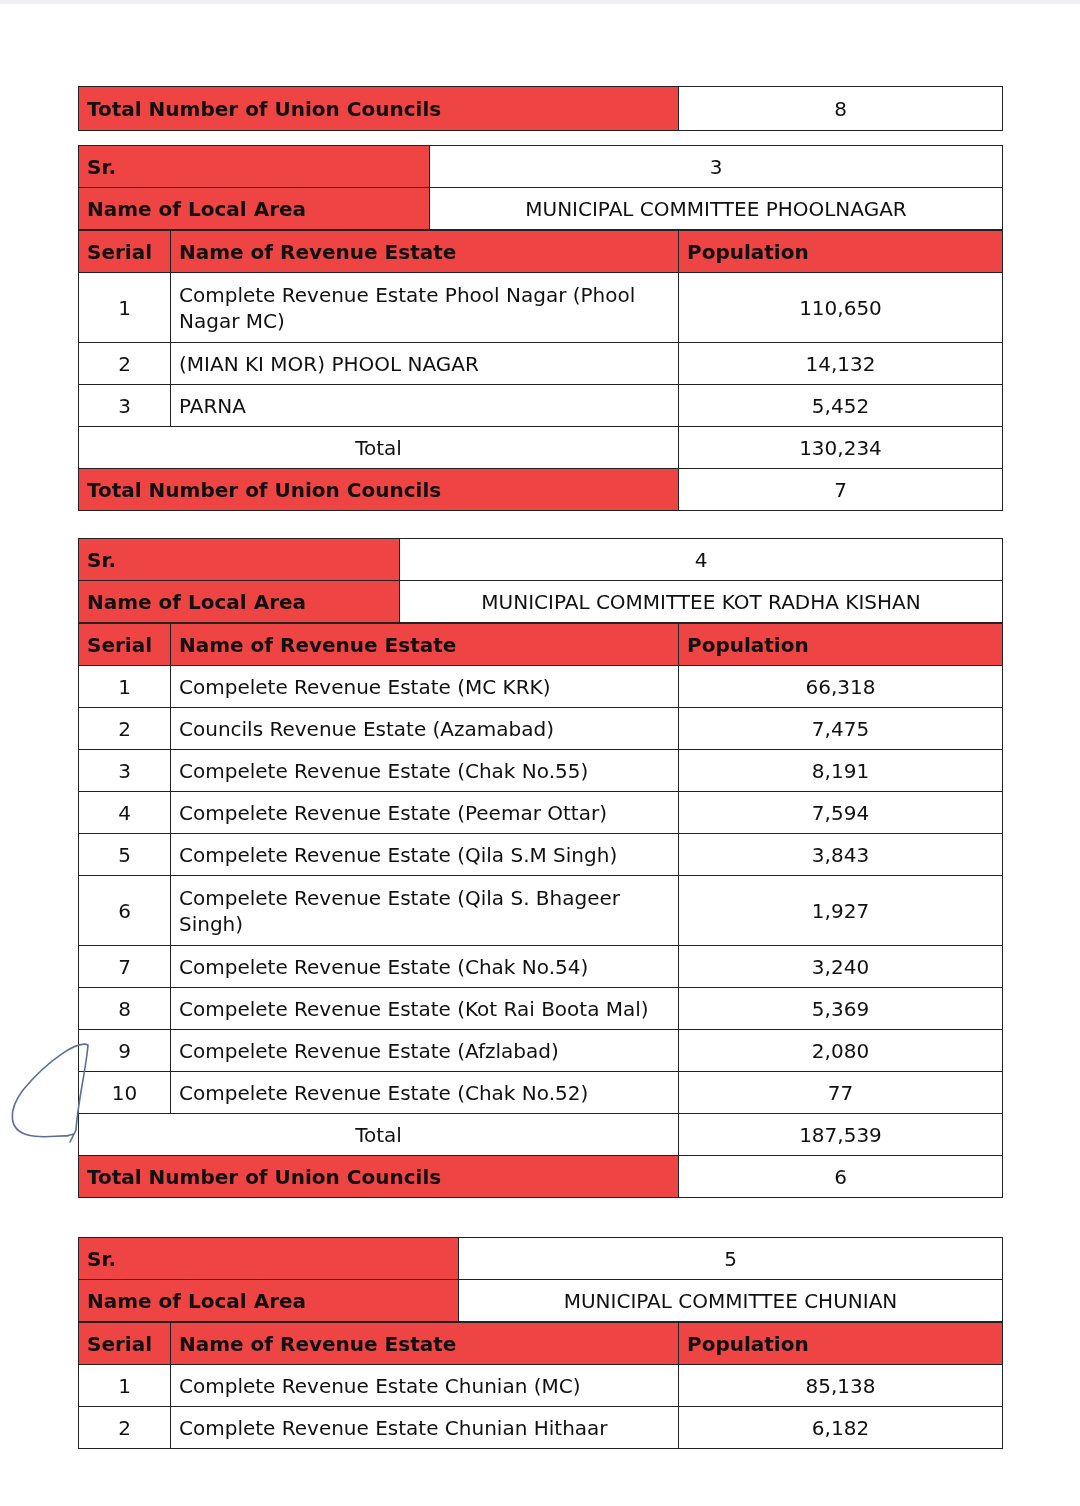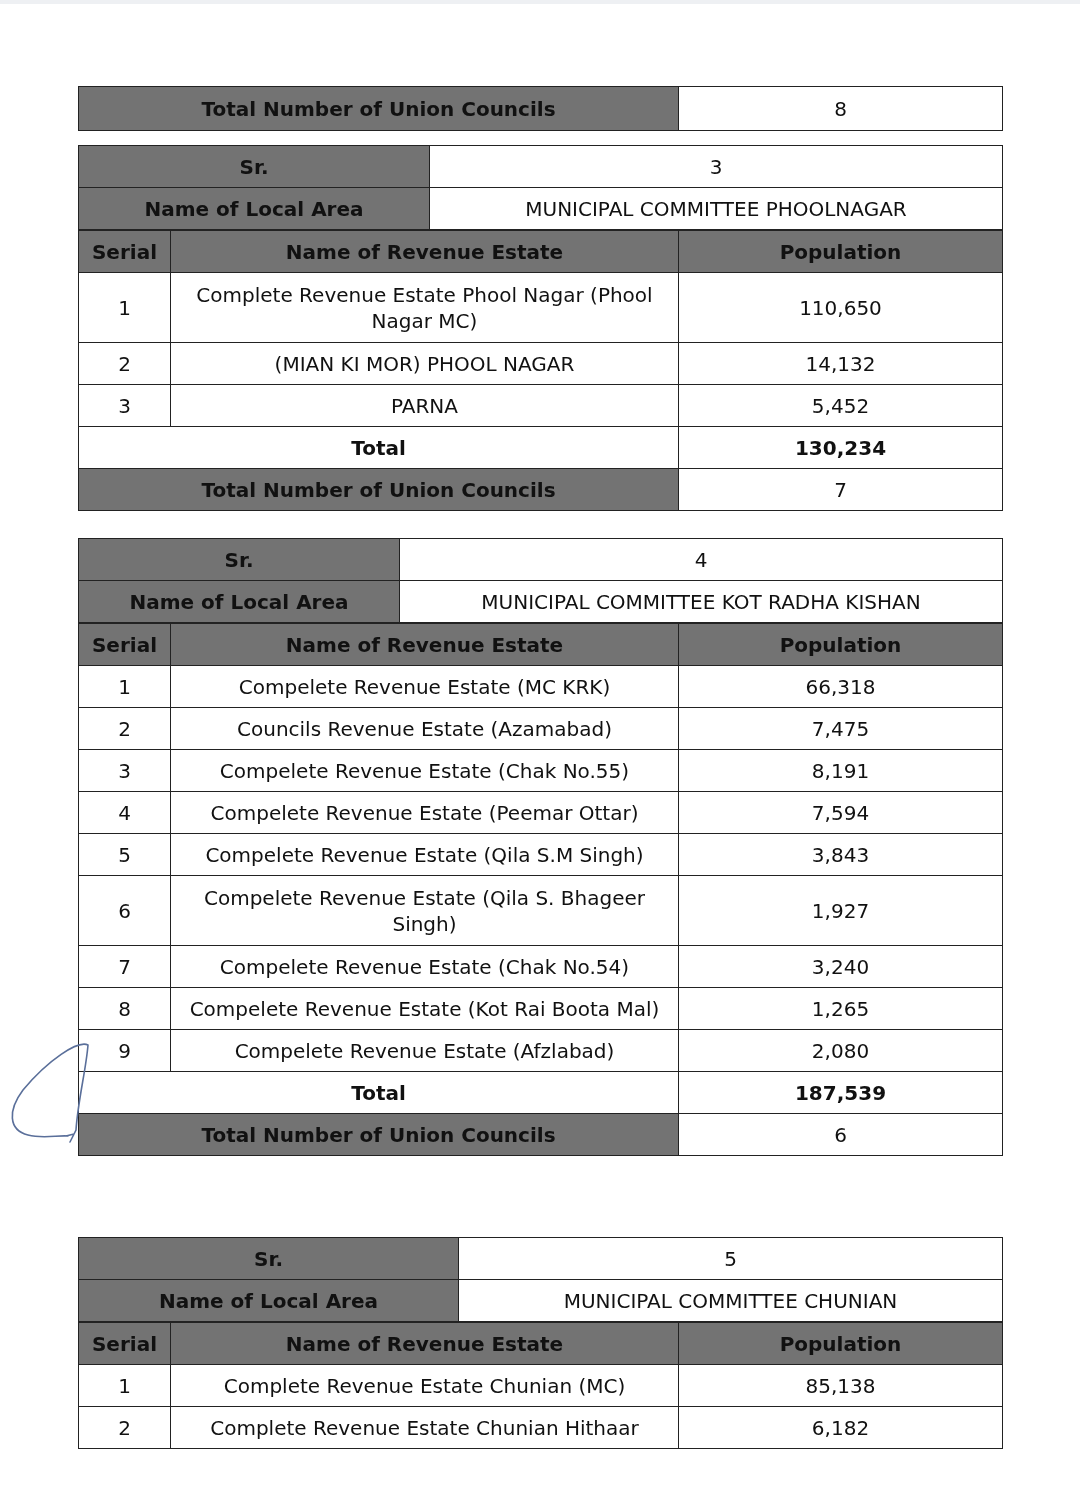--- a/index.html
+++ b/index.html
@@ -4,24 +4,24 @@
 <style>
   html, body { margin: 0; padding: 0; }
   body {
     width: 1080px; height: 1506px; background: #ffffff; position: relative; overflow: hidden;
     font-family: "DejaVu Sans", sans-serif; color: #111;
   }
   .topbar { position: absolute; left: 0; top: 0; width: 1080px; height: 4px; background: #eef0f3; }
   .blk { position: absolute; left: 78px; width: 924px; }
   table { border-collapse: collapse; width: 924px; table-layout: fixed; }
   td { border: 1.5px solid #222; font-size: 20px; padding: 0 8px; height: 42px; box-sizing: border-box; }
-  .g { background: #737373; font-weight: bold; text-align: center; }
+  .g { background: #ef4444; font-weight: bold; text-align: left; }
   .c { text-align: center; }
-  .l { text-align: center; line-height: 26px; }
-  .b { font-weight: bold; }
+  .l { text-align: left; line-height: 26px; }
+  .b { font-weight: normal; }
   .tall td { height: 70px; }
   .sig { position: absolute; left: 8px; top: 1040px; width: 90px; height: 110px; }
 </style>
 </head>
 <body>
 
 <div class="topbar"></div>
 
 <div class="blk" style="top:86px">
   <table>
@@ -154,28 +154,33 @@
           <td class="c">1,927</td>
         </tr>
     <tr>
           <td class="c">7</td>
           <td class="l">Compelete Revenue Estate (Chak No.54)</td>
           <td class="c">3,240</td>
         </tr>
     <tr>
           <td class="c">8</td>
           <td class="l">Compelete Revenue Estate (Kot Rai Boota Mal)</td>
-          <td class="c">1,265</td>
+          <td class="c">5,369</td>
         </tr>
     <tr>
           <td class="c">9</td>
           <td class="l">Compelete Revenue Estate (Afzlabad)</td>
           <td class="c">2,080</td>
         </tr>
     <tr>
+          <td class="c">10</td>
+          <td class="l">Compelete Revenue Estate (Chak No.52)</td>
+          <td class="c">77</td>
+        </tr>
+    <tr>
         <td colspan="2" class="c b">Total</td>
         <td class="c b">187,539</td>
         </tr>
     <tr>
         <td colspan="2" class="g">Total Number of Union Councils</td>
         <td class="c">6</td>
         </tr>
   </tbody>
     </table>
 </div>

